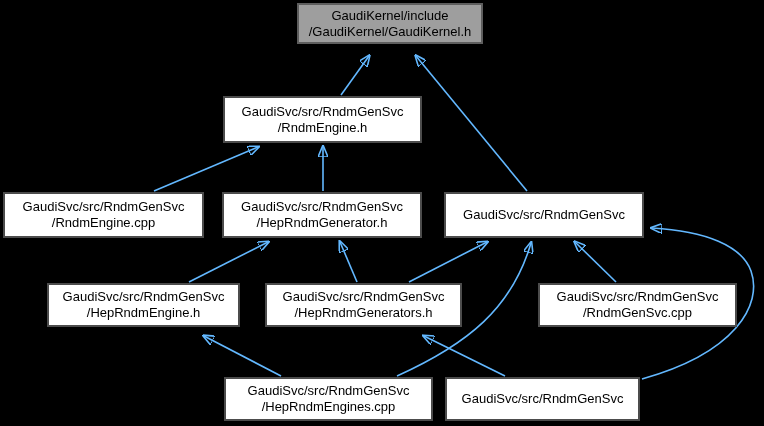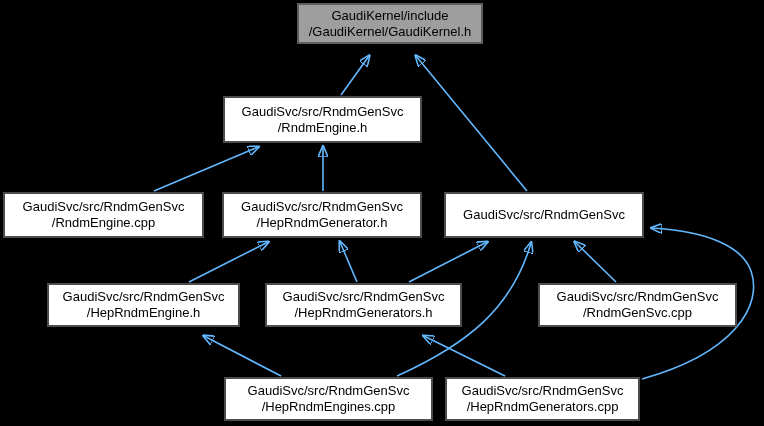--- a/index.html
+++ b/index.html
@@ -123,16 +123,15 @@
     <span>/RndmGenSvc.cpp</span>
   </div>
 
   <div class="node n-heprndmengines-cpp">
     <span>GaudiSvc/src/RndmGenSvc</span>
     <span>/HepRndmEngines.cpp</span>
   </div>
 
   <div class="node n-heprndmgenerators-cpp">
     <span>GaudiSvc/src/RndmGenSvc</span>
-    <span>/HepRndmGenerators.cpp</span>
   </div>
 
 </div>
 
 </body></html>

